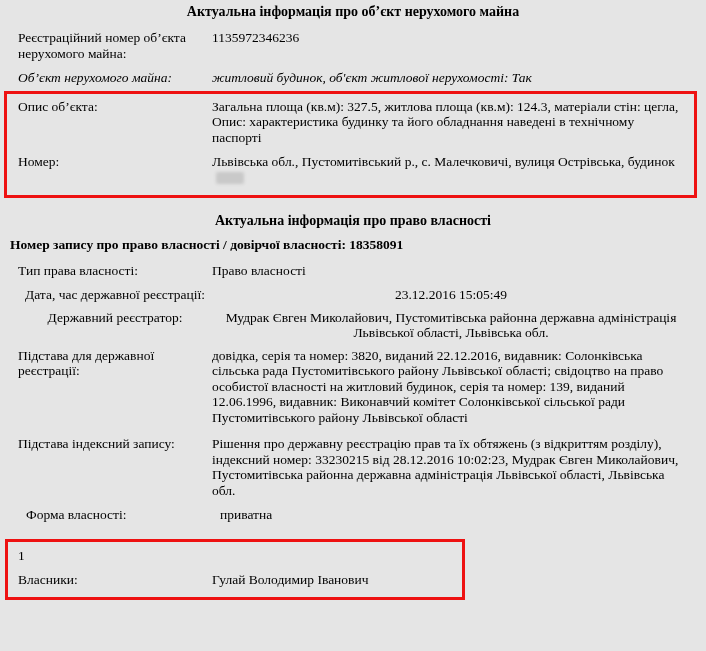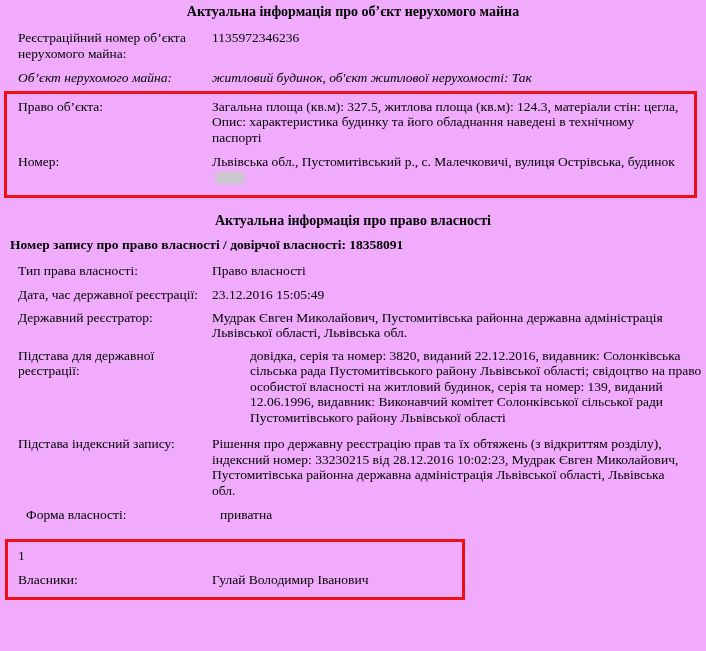--- a/index.html
+++ b/index.html
@@ -4,21 +4,21 @@
 <style>
   html, body {
     margin: 0;
     padding: 0;
     background: #ffffff;
   }
   .page {
     position: relative;
     width: 706px;
     height: 651px;
-    background: #f0abfc;
+    background: #e5e5e5;
     overflow: hidden;
     font-family: "Liberation Serif", "DejaVu Serif", serif;
     font-size: 13.5px;
     line-height: 15.5px;
     color: #000000;
   }
   .sec-title {
     margin: 0;
     padding-top: 4px;
     text-align: center;
@@ -39,22 +39,22 @@
     margin-bottom: 9px;
   }
   .row .label {
     width: 194px;
     flex-shrink: 0;
   }
   .row .value {
     width: 478px;
   }
   .mb5 { margin-bottom: 5px; font-style: italic; }
-  .mb7 { margin-bottom: 7px; }
-  .mb11 { margin-bottom: 11px; gap: 38px; }
+  .mb7 { margin-bottom: 7px; text-align: center; }
+  .mb11 { margin-bottom: 11px; }
   .mb16 { margin-bottom: 16px; margin-left: 8px; }
   .hlbox {
     box-sizing: border-box;
     border: 3px solid #ee1111;
   }
   .hlbox-1 {
     margin-left: 4px;
     width: 693px;
     padding: 5px 0 1px 0;
     margin-bottom: 8px;
@@ -91,21 +91,21 @@
     <div class="value">1135972346236</div>
   </div>
 
   <div class="row mb5">
     <div class="label">Об’єкт нерухомого майна:</div>
     <div class="value">житловий будинок, об'єкт житлової нерухомості: Так</div>
   </div>
 
   <div class="hlbox hlbox-1">
     <div class="row">
-      <div class="label">Право об’єкта:</div>
+      <div class="label">Опис об’єкта:</div>
       <div class="value">Загальна площа (кв.м): 327.5, житлова площа (кв.м): 124.3, матеріали стін: цегла, Опис: характеристика будинку та його обладнання наведені в технічному паспорті</div>
     </div>
     <div class="row">
       <div class="label">Номер:</div>
       <div class="value"><span>Львівська обл., Пустомитівський р., с. Малечковичі, вулиця Острівська, будинок</span><span class="redacted"></span></div>
     </div>
   </div>
 
   <div class="sec-title second">Актуальна інформація про право власності</div>
 

